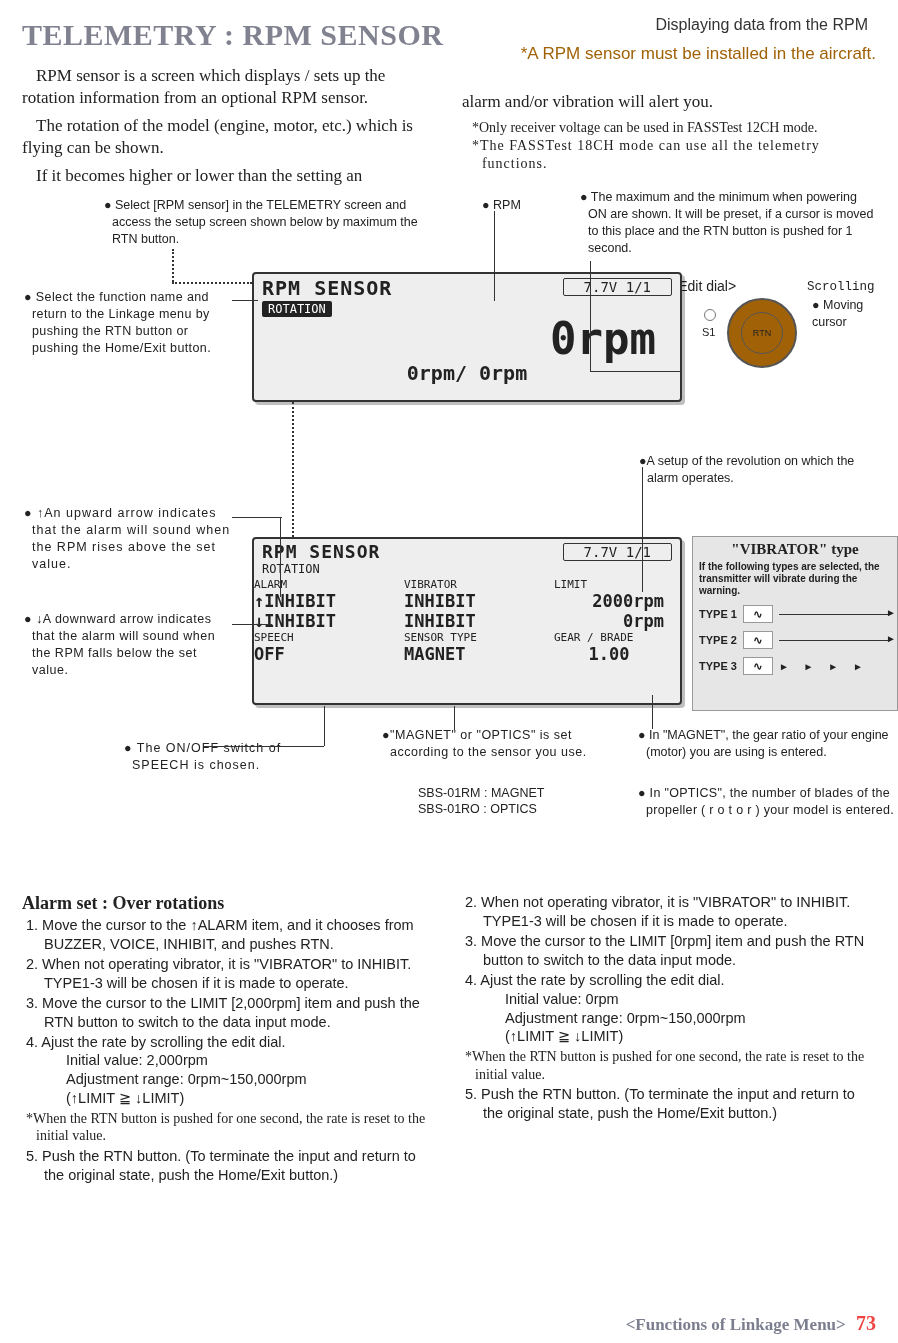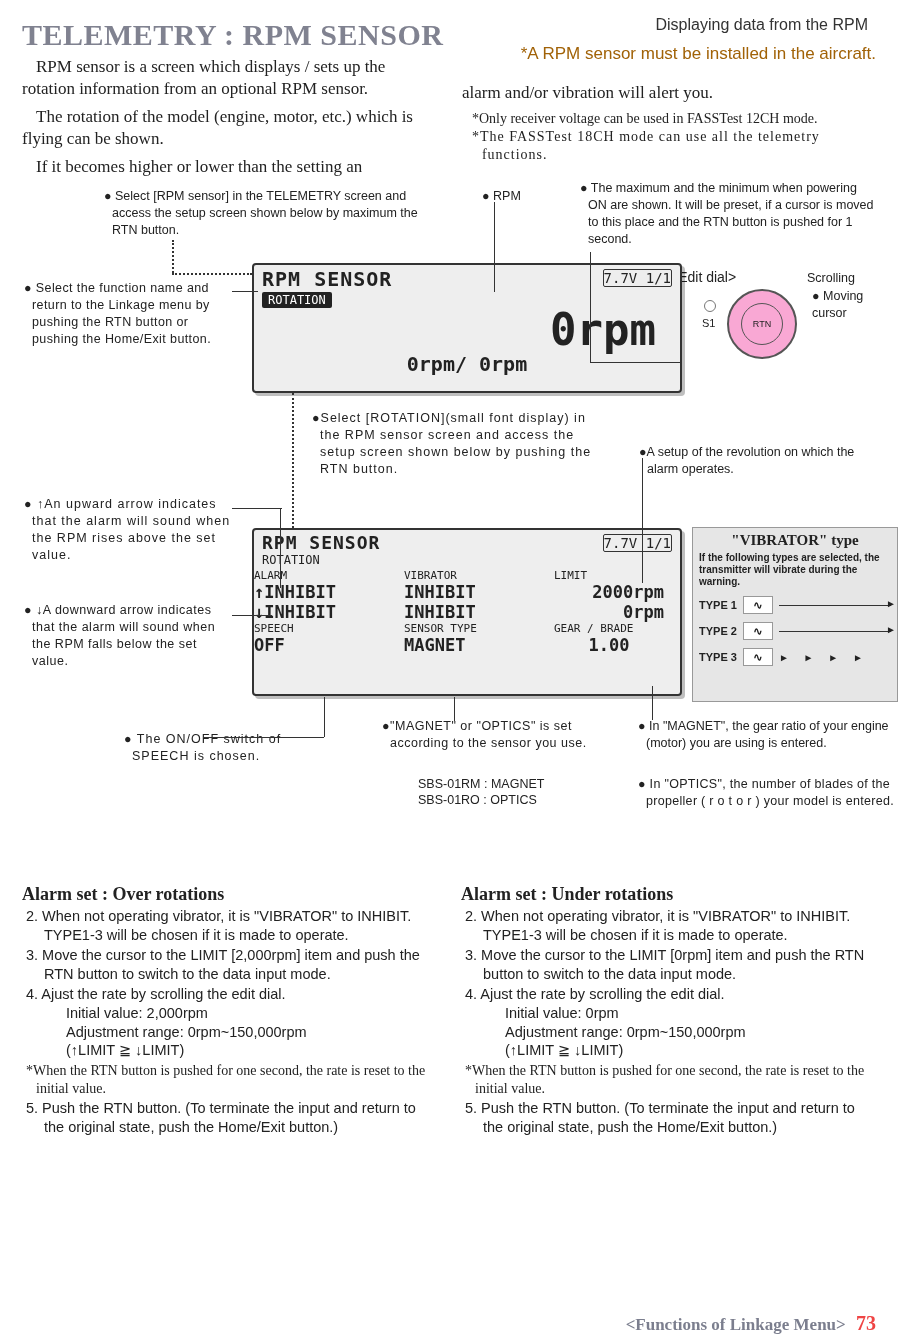--- a/index.html
+++ b/index.html
@@ -9,21 +9,21 @@
     background: #fff;
     font-family: Arial, Helvetica, sans-serif;
     font-size: 14px;
     color: #222;
     position: relative;
     padding: 18px 22px 10px 22px;
   }
   .topright1 { position: absolute; top: 16px; right: 30px; font-size: 16px; color: #333; }
   .title { font-family: "Times New Roman", serif; font-size: 30px; font-weight: bold; color: #808290; letter-spacing: 0.5px; }
   .note-right { position: absolute; top: 44px; right: 22px; font-size: 17px; color: #a16207; }
-  .introcols { display: flex; gap: 30px; margin-top: 4px; }
+  .introcols { display: flex; gap: 30px; margin-top: 13px; }
   .introcol { width: 48%; font-family: "Times New Roman", serif; font-size: 17px; line-height: 1.3; }
   .introcol p { margin-bottom: 6px; text-indent: 14px; }
   .rcol-star { font-family: "Times New Roman", serif; font-size: 14px; line-height: 1.3; text-indent: -10px; padding-left: 20px; }
   .rcol-star2 { font-family: "Times New Roman", serif; font-size: 14px; line-height: 1.3; text-indent: -10px; padding-left: 20px; letter-spacing: 1px; }
 
   .diagarea { position: relative; height: 690px; margin-top: 4px; }
   .callout { position: absolute; font-size: 12.5px; line-height: 1.35; color: #222; }
   .callout-in { padding-left: 10px; text-indent: -8px; }
 
   .lcd {
@@ -31,34 +31,34 @@
     background: #eee;
     border: 2px solid #333;
     border-radius: 4px;
     box-shadow: 3px 3px 0 rgba(0,0,0,0.25);
     font-family: "Lucida Console", monospace;
   }
   .lcd1 { left: 230px; top: 75px; width: 430px; height: 130px; }
   .lcd2 { left: 230px; top: 340px; width: 430px; height: 168px; }
   .lcd .bigtitle { font-size: 20px; font-weight: bold; letter-spacing: 1px; padding: 2px 8px 0 8px; }
   .lcd .tag { display:inline-block; background:#222; color:#fff; font-size:12px; padding:1px 6px; border-radius:2px; margin-left:8px;}
-  .lcd .battery { position:absolute; top:4px; right:8px; font-size:14px; border:1.5px solid #333; padding:0 0; border-radius:2px;}
+  .lcd .battery { position:absolute; top:4px; right:8px; font-size:14px; border:1.5px solid #333; padding:0 20px; border-radius:2px;}
   .lcd .bignum { font-size:44px; font-weight:bold; text-align:right; padding-right:24px; line-height:1;}
   .lcd .subnum { font-size:20px; font-weight:bold; text-align:center; }
   .lcd .grid { display:grid; grid-template-columns: 150px 150px 110px; font-size:13px; padding:2px 0; }
   .lcd .cellh { font-size:11px; }
   .lcd .cellv { font-size:17px; font-weight:bold; }
 
   .dotted-v { position:absolute; border-left: 2px dotted #333; }
   .dotted-h { position:absolute; border-top: 2px dotted #333; }
   .solidline { position:absolute; background:#333; }
 
   .editcircle {
     position:absolute; left:705px; top:101px; width:70px; height:70px;
-    border:2px solid #555; border-radius:50%; background:#f9a8d4;
+    border:2px solid #555; border-radius:50%; background:#a16207;
     display:flex; align-items:center; justify-content:center;
   }
   .editcircle .inner { width:42px; height:42px; border:1.5px solid #555; border-radius:50%; display:flex; align-items:center; justify-content:center; font-size:9px;}
   .s1dot { position:absolute; left:682px; top:112px; width:12px;height:12px; border:1.5px solid #777; border-radius:50%; }
 
   .vibbox {
     position:absolute; left:670px; top:339px; width:206px; height:175px;
     background:#e6e6e6; border:1px solid #999; font-size:11px; padding:4px 6px;
   }
   .vibbox .vibtitle { text-align:center; font-family:"Times New Roman",serif; font-size:15px; font-weight:bold; }
@@ -101,41 +101,40 @@
 
 <div class="diagarea">
 
   <div class="callout callout-in" style="left:80px; top:0px; width:330px;">● Select [RPM sensor] in the TELEMETRY screen and access the setup screen shown below by maximum the RTN button.</div>
   <div class="callout" style="left:460px; top:0px;">● RPM</div>
   <div class="callout callout-in" style="left:556px; top:-8px; width:300px;">● The maximum and the minimum when powering ON are shown. It will be preset, if a cursor is moved to this place and the RTN button is pushed for 1 second.</div>
 
   <div class="callout callout-in" style="left:0px; top:92px; width:210px; letter-spacing:0.4px;">● Select the function name and return to the Linkage menu by pushing the RTN button or pushing the Home/Exit button.</div>
 
   <div class="callout" style="left:648px; top:80px; font-size:14px;">&lt;Edit dial&gt;</div>
-  <div class="callout" style="left:785px; top:82px;">Scrolling</div>
+  <div class="callout" style="left:785px; top:82px;font-family:Liberation Mono, monospace;">Scrolling</div>
   <div class="callout" style="left:790px; top:100px;">● Moving cursor</div>
   <div class="s1dot"></div>
   <div class="callout" style="left:680px; top:128px; font-size:11px;">S1</div>
   <div class="editcircle">
       <div class="inner">RTN</div>
     </div>
 
   <div class="lcd lcd1">
     <div class="bigtitle"><span>RPM SENSOR</span></div>
     <span class="tag">ROTATION</span>
     <div class="battery">7.7V 1/1</div>
     <div class="bignum">0rpm</div>
     <div class="subnum">0rpm/         0rpm</div>
   </div>
 
   <div class="dotted-v" style="left:150px; top:52px; height:33px;"></div>
   <div class="dotted-h" style="left:150px; top:85px; width:80px;"></div>
   <div class="dotted-v" style="left:270px; top:205px; height:135px;"></div>
 
-  <div class="callout callout-in" style="left:288px; top:222px; width:300px; letter-spacing:1px;">●Select [ROTATION](small font display) in the RPM sensor screen and access the setup screen shown below by pushing the RTN button.</div>
   <div class="callout callout-in" style="left:615px; top:256px; width:240px;">●A setup of the revolution on which the alarm operates.</div>
 
   <div class="callout callout-in" style="left:0px; top:308px; width:210px; letter-spacing:1px;">● ↑An upward arrow indicates that the alarm will sound when the RPM rises above the set value.</div>
   <div class="callout callout-in" style="left:0px; top:414px; width:210px; letter-spacing:0.5px;">● ↓A downward arrow indicates that the alarm will sound when the RPM falls below the set value.</div>
 
   <div class="lcd lcd2">
     <div class="bigtitle" style="font-size:18px"><span>RPM SENSOR</span></div>
     <div style="padding-left:8px; font-size:12px;">ROTATION</div>
     <div class="battery">7.7V 1/1</div>
     <div class="grid" style="margin-top:0;">
@@ -196,36 +195,36 @@
   <div class="solidline" style="left:182px; top:549px; width:120px; height:1px;"></div>
   <div class="solidline" style="left:432px; top:509px; width:1px; height:24px;"></div>
   <div class="solidline" style="left:630px; top:498px; width:1px; height:34px;"></div>
 
 </div>
 
 <div class="bottomcols">
   <div class="botcol">
     <h3>Alarm set : Over rotations</h3>
     <ol>
+      <li>1. Move the cursor to the ↑ALARM  item, and it chooses from BUZZER, VOICE, INHIBIT, and pushes RTN.</li>
       <li>2. When not operating vibrator, it is "VIBRATOR" to INHIBIT. TYPE1-3 will be chosen if it is made to operate.</li>
       <li>3. Move the cursor to the LIMIT [2,000rpm] item and push the RTN button to switch to the data input mode.</li>
       <li>
         <span>4. Ajust the rate by scrolling the edit dial.</span>
         <span class="sub">Initial value: 2,000rpm</span>
         <span class="sub">Adjustment range: 0rpm~150,000rpm</span>
         <span class="sub">(↑LIMIT ≧ ↓LIMIT)</span>
       </li>
     </ol>
     <div class="star">*When the RTN button is pushed for one second, the rate is reset to the initial value.</div>
     <ol>
       <li>5. Push the RTN button. (To terminate the input and return to the original state, push the Home/Exit button.)</li>
     </ol>
   </div>
   <div class="botcol">
-    <h3>Alarm set : Under rotations</h3>
     <ol>
       <li>2. When not operating vibrator, it is "VIBRATOR" to INHIBIT. TYPE1-3 will be chosen if it is made to operate.</li>
       <li>3. Move the cursor to the LIMIT [0rpm] item and push the RTN button to switch to the data input mode.</li>
       <li>
         <span>4. Ajust the rate by scrolling the edit dial.</span>
         <span class="sub">Initial value: 0rpm</span>
         <span class="sub">Adjustment range: 0rpm~150,000rpm</span>
         <span class="sub">(↑LIMIT ≧ ↓LIMIT)</span>
       </li>
     </ol>

